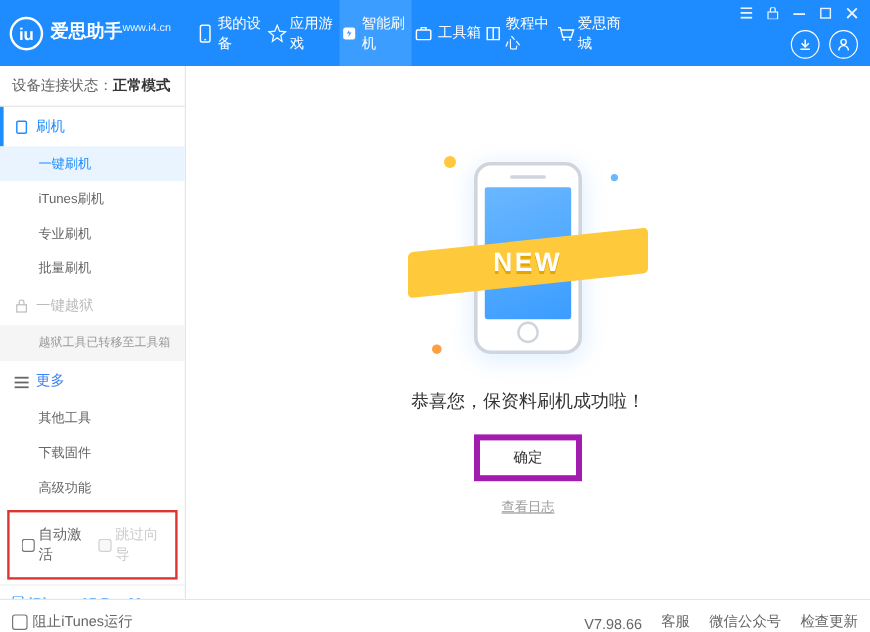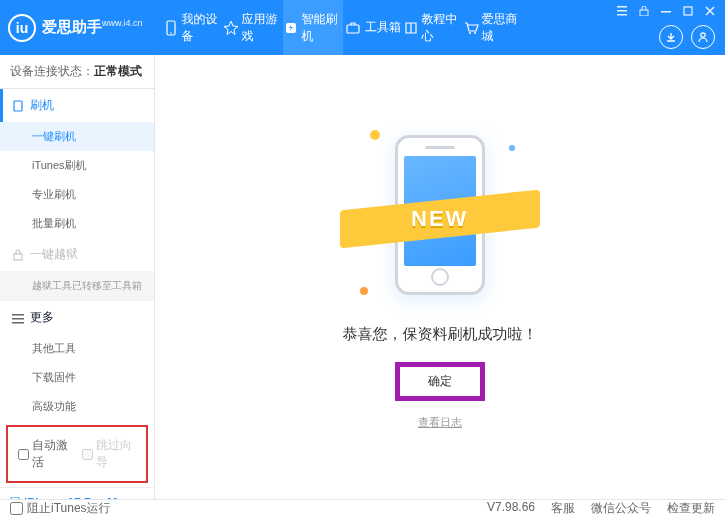--- a/index.html
+++ b/index.html
@@ -15,21 +15,21 @@
 .nav-item.active{background:#3b9dff}
 .nav-icon{width:18px;height:18px;display:flex;align-items:center;justify-content:center}
 .header-right{position:absolute;right:8px;top:4px;display:flex;gap:8px;align-items:center}
 .win-btn{width:14px;height:14px;cursor:pointer;opacity:.9;display:flex;align-items:center;justify-content:center}
 .header-circles{position:absolute;right:10px;bottom:6px;display:flex;gap:8px}
 .circle-btn{width:24px;height:24px;border:1.5px solid #fff;border-radius:50%;display:flex;align-items:center;justify-content:center;cursor:pointer}
 .body{flex:1;display:flex;overflow:hidden}
 .sidebar{width:155px;border-right:1px solid #e5e5e5;display:flex;flex-direction:column;background:#fff}
 .status-bar{padding:8px 10px;border-bottom:1px solid #e5e5e5;font-size:11px;color:#666}
 .status-val{color:#333;font-weight:bold}
-.side-section{padding:8px 12px;display:flex;align-items:center;gap:6px;color:#0f172a;cursor:pointer}
+.side-section{padding:8px 12px;display:flex;align-items:center;gap:6px;color:#3b82f6;cursor:pointer}
 .side-section.active{color:#1e8cff;border-left:3px solid #1e8cff;padding-left:9px}
 .side-sub{padding:7px 12px 7px 32px;color:#666;cursor:pointer;font-size:11px}
 .side-sub.active{background:#eaf4ff;color:#1e8cff}
 .side-note{padding:8px 12px 8px 32px;background:#f5f5f5;color:#999;font-size:10px;line-height:1.4}
 .checkbox-row{padding:10px;border:2px solid #d93636;margin:4px 6px;display:flex;gap:10px}
 .chk{display:flex;align-items:center;gap:3px;font-size:11px;color:#666}
 .chk.disabled{color:#ccc}
 .chk input{width:11px;height:11px}
 .device-info{padding:8px 10px;border-top:1px solid #eee}
 .device-name{color:#1e8cff;font-size:11px;font-weight:bold;display:flex;align-items:center;gap:4px}
@@ -41,21 +41,21 @@
 .screen{position:absolute;top:18px;left:6px;right:6px;bottom:26px;background:linear-gradient(160deg,#6ab7ff,#3b9dff);border-radius:2px}
 .ribbon{position:absolute;left:-10px;right:-10px;top:75px;height:38px;background:#ffc93c;transform:skewY(-6deg);display:flex;align-items:center;justify-content:center;border-radius:4px}
 .ribbon span{color:#fff;font-weight:900;font-size:22px;letter-spacing:2px;transform:skewY(6deg);text-shadow:0 2px 0 #e0a800}
 .burst{position:absolute;border-radius:50%}
 .b1{width:10px;height:10px;background:#ffc93c;top:5px;left:20px}
 .b2{width:6px;height:6px;background:#6ab7ff;top:20px;right:15px}
 .b3{width:8px;height:8px;background:#ff9f43;bottom:10px;left:10px}
 .success-msg{font-size:15px;color:#333;margin-bottom:18px}
 .ok-btn{padding:6px 28px;border:5px solid #a21caf;background:#fff;cursor:pointer;font-size:12px;color:#333}
 .log-link{margin-top:14px;font-size:11px;color:#999;cursor:pointer;text-decoration:underline}
-.footer{height:28px;border-top:1px solid #e5e5e5;display:flex;align-items:flex-start;padding:0 10px;color:#666;font-size:11px}
+.footer{height:28px;border-top:1px solid #e5e5e5;display:flex;align-items:flex-end;padding:0 10px;color:#666;font-size:11px}
 .footer-left{display:flex;align-items:center;gap:4px}
 .footer-spacer{flex:1}
 .footer-item{margin-left:16px;cursor:pointer}
 svg{display:block}
 </style>
 </head>
 <body>
 
 <div class="header">
   <div class="logo-area">

